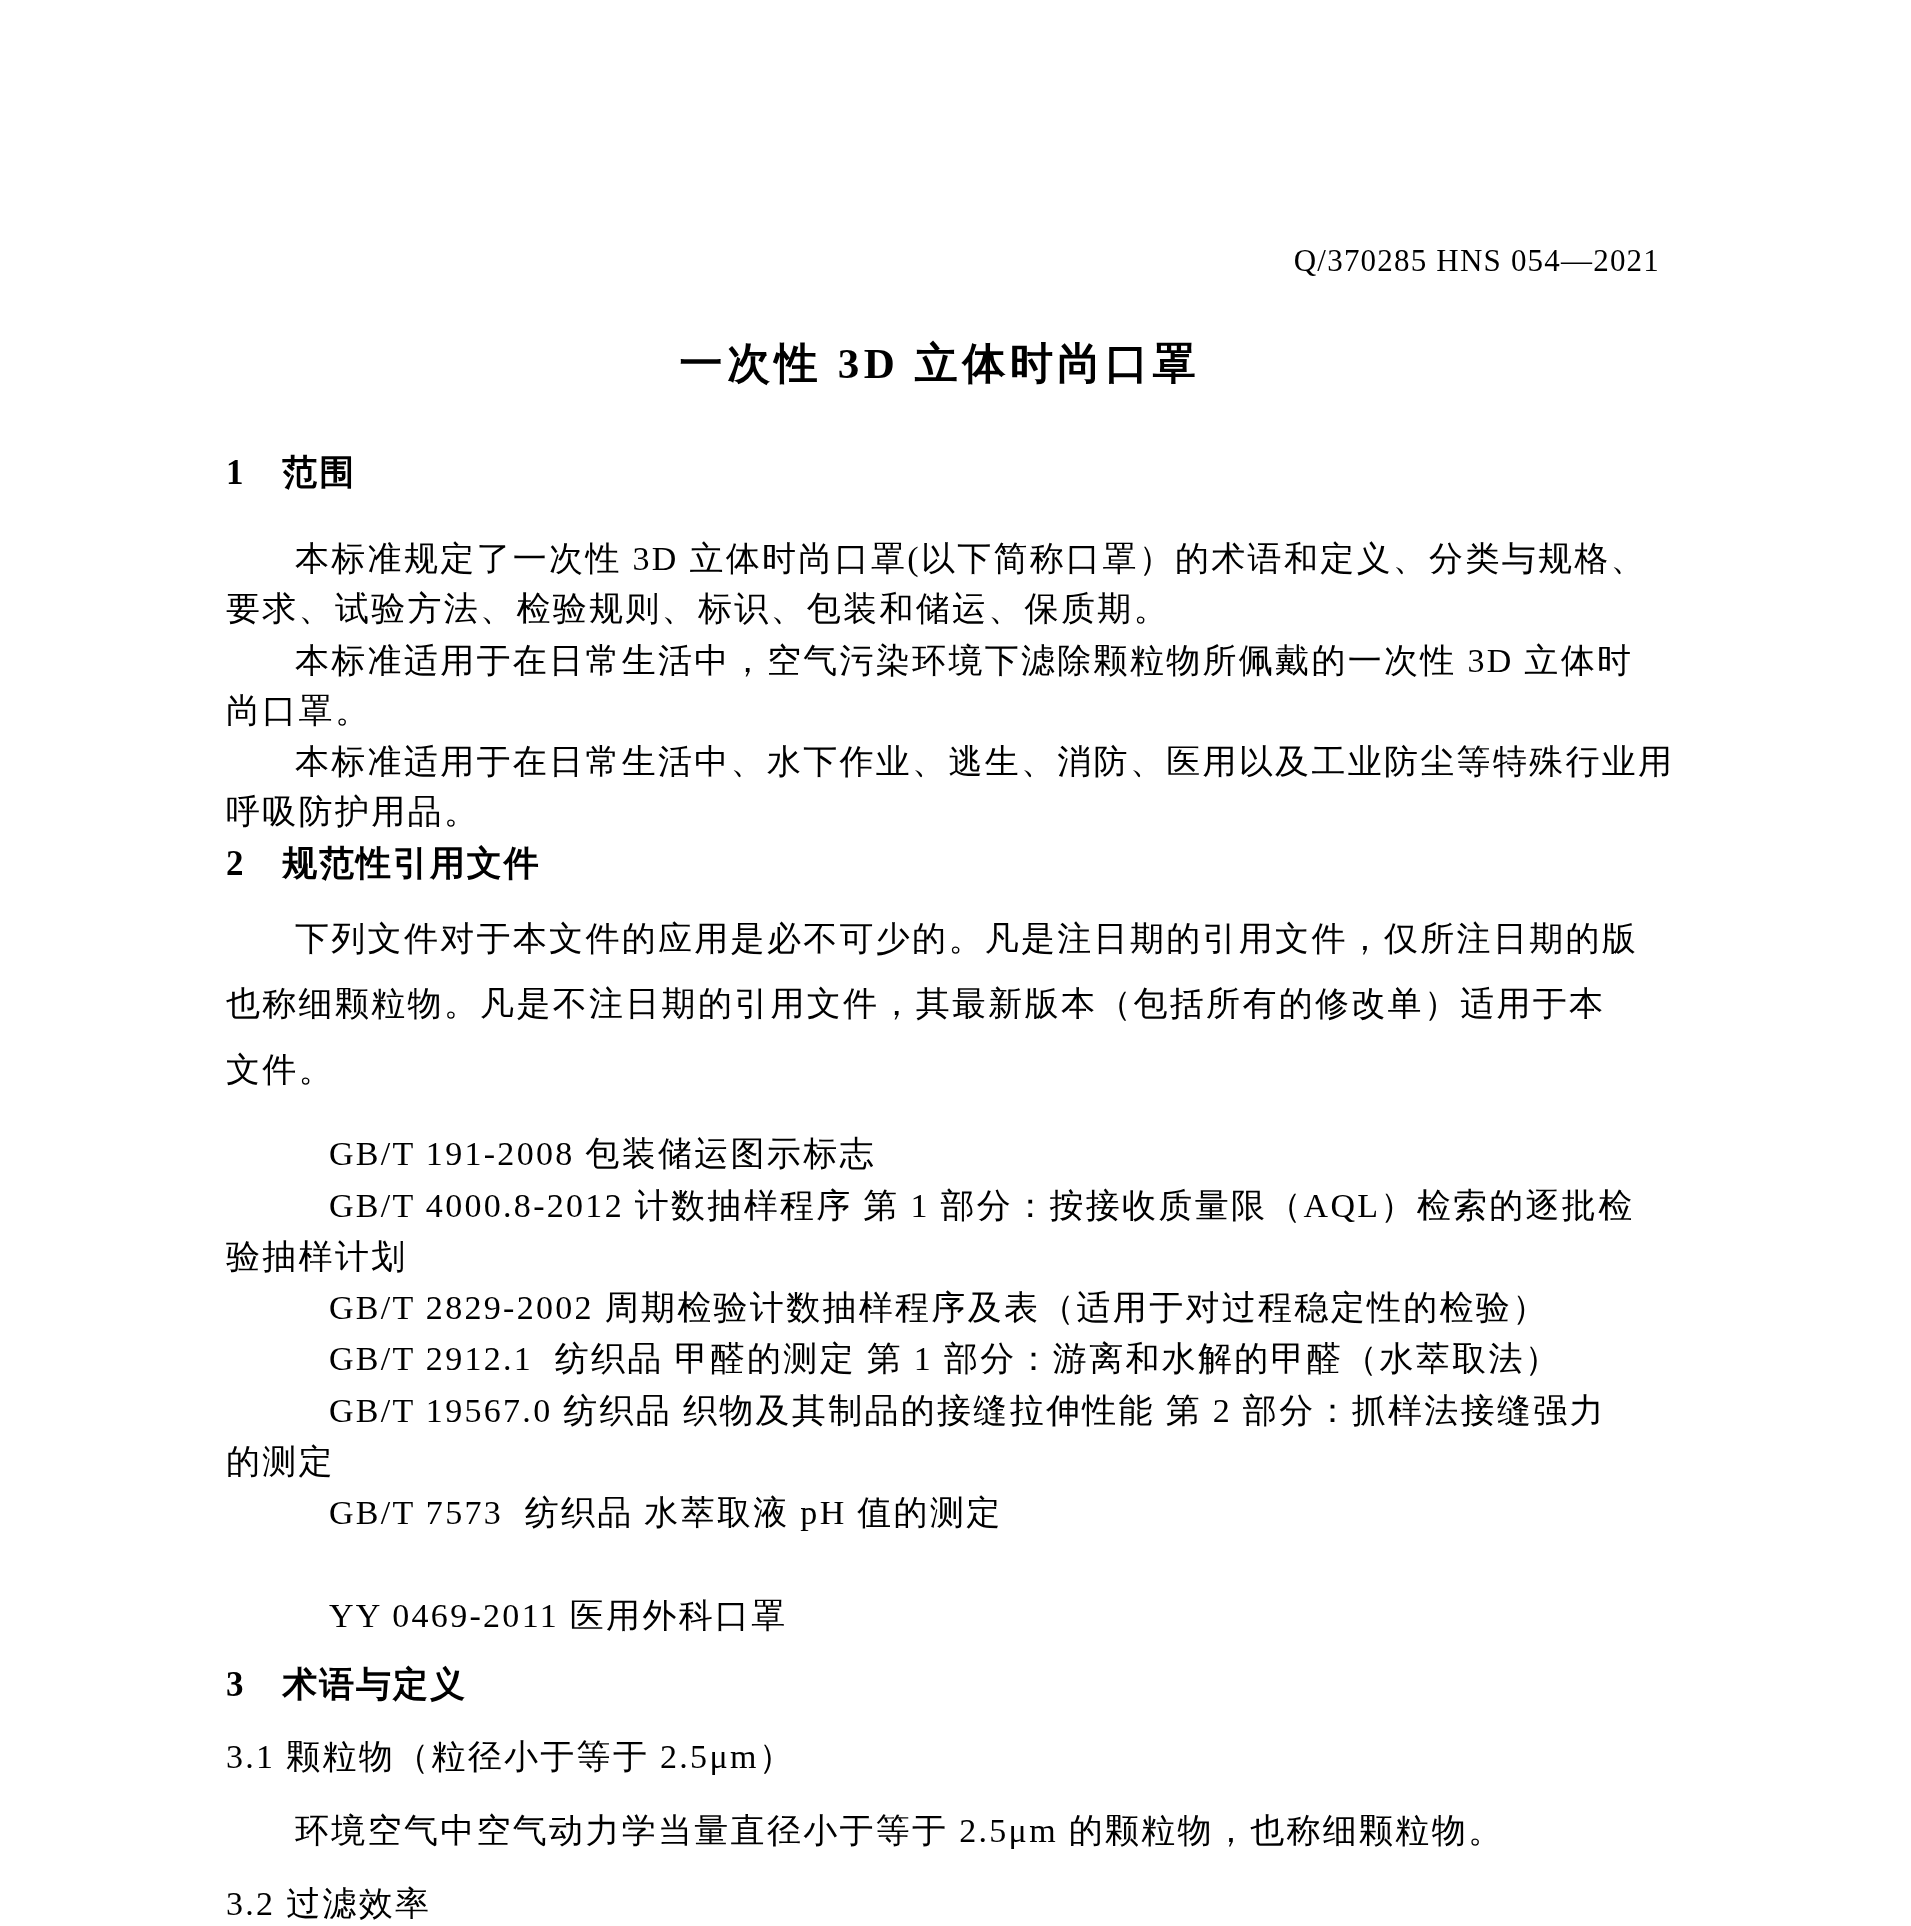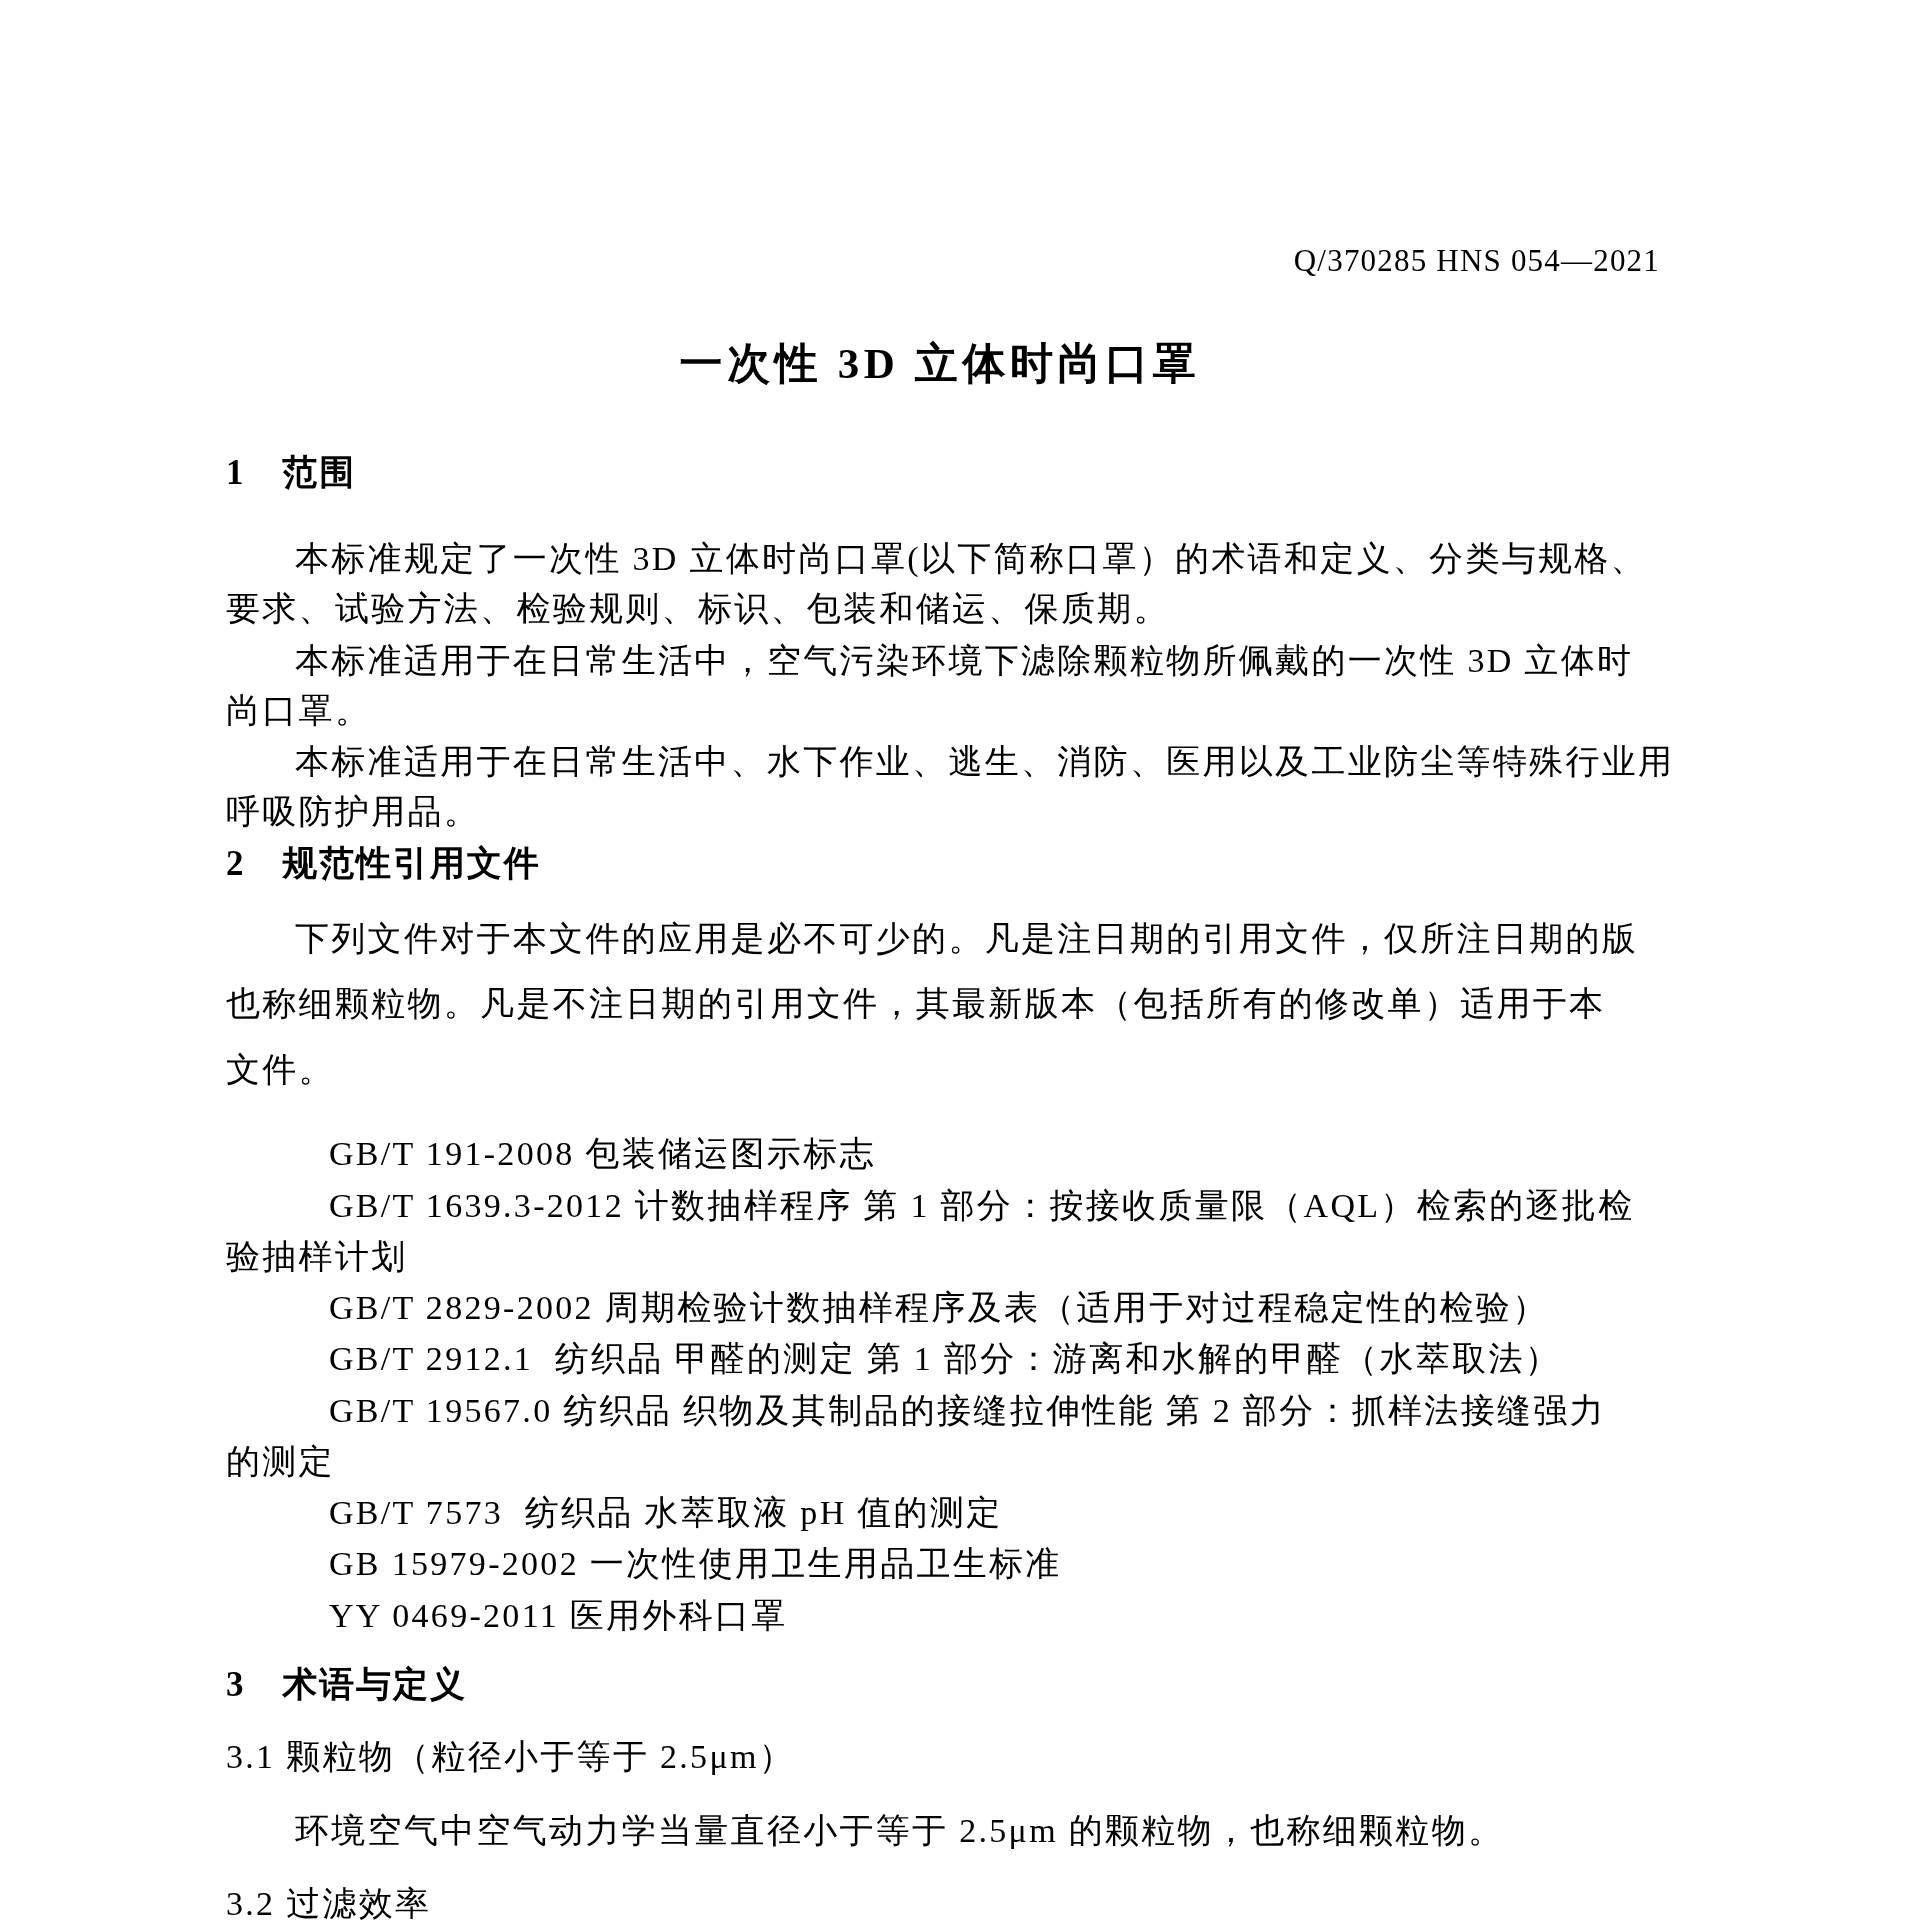--- a/index.html
+++ b/index.html
@@ -51,28 +51,27 @@
   <div class="line" style="top:691px; left:226px;">尚口罩。</div>
   <div class="line" style="top:742px; left:295px;">本标准适用于在日常生活中、水下作业、逃生、消防、医用以及工业防尘等特殊行业用</div>
   <div class="line" style="top:792px; left:226px;">呼吸防护用品。</div>
 
   <div class="line heading" style="top:843px; left:226px;">2　规范性引用文件</div>
   <div class="line" style="top:919px; left:295px;">下列文件对于本文件的应用是必不可少的。凡是注日期的引用文件，仅所注日期的版</div>
   <div class="line" style="top:984px; left:226px;">也称细颗粒物。凡是不注日期的引用文件，其最新版本（包括所有的修改单）适用于本</div>
   <div class="line" style="top:1050px; left:226px;text-align:right;">文件。</div>
 
   <div class="line" style="top:1134px; left:329px;">GB/T 191-2008 包装储运图示标志</div>
-  <div class="line" style="top:1186px; left:329px;">GB/T 1639.3-2012 计数抽样程序 第 1 部分：按接收质量限（AQL）检索的逐批检</div>
+  <div class="line" style="top:1186px; left:329px;">GB/T 4000.8-2012 计数抽样程序 第 1 部分：按接收质量限（AQL）检索的逐批检</div>
   <div class="line" style="top:1237px; left:226px;">验抽样计划</div>
   <div class="line" style="top:1288px; left:329px;">GB/T 2829-2002 周期检验计数抽样程序及表（适用于对过程稳定性的检验）</div>
   <div class="line" style="top:1339px; left:329px;">GB/T 2912.1  纺织品 甲醛的测定 第 1 部分：游离和水解的甲醛（水萃取法）</div>
   <div class="line" style="top:1391px; left:329px;">GB/T 19567.0 纺织品 织物及其制品的接缝拉伸性能 第 2 部分：抓样法接缝强力</div>
   <div class="line" style="top:1442px; left:226px;">的测定</div>
   <div class="line" style="top:1493px; left:329px;">GB/T 7573  纺织品 水萃取液 pH 值的测定</div>
-  <div class="line" style="top:1544px; left:329px;">GB 15979-2002 一次性使用卫生用品卫生标准</div>
   <div class="line" style="top:1596px; left:329px;">YY 0469-2011 医用外科口罩</div>
 
   <div class="line heading" style="top:1664px; left:226px;">3　术语与定义</div>
   <div class="line" style="top:1737px; left:226px;">3.1 颗粒物（粒径小于等于 2.5μm）</div>
   <div class="line" style="top:1811px; left:295px;">环境空气中空气动力学当量直径小于等于 2.5μm 的颗粒物，也称细颗粒物。</div>
   <div class="line" style="top:1884px; left:226px;">3.2 过滤效率</div>
 
 </div>
 
 

